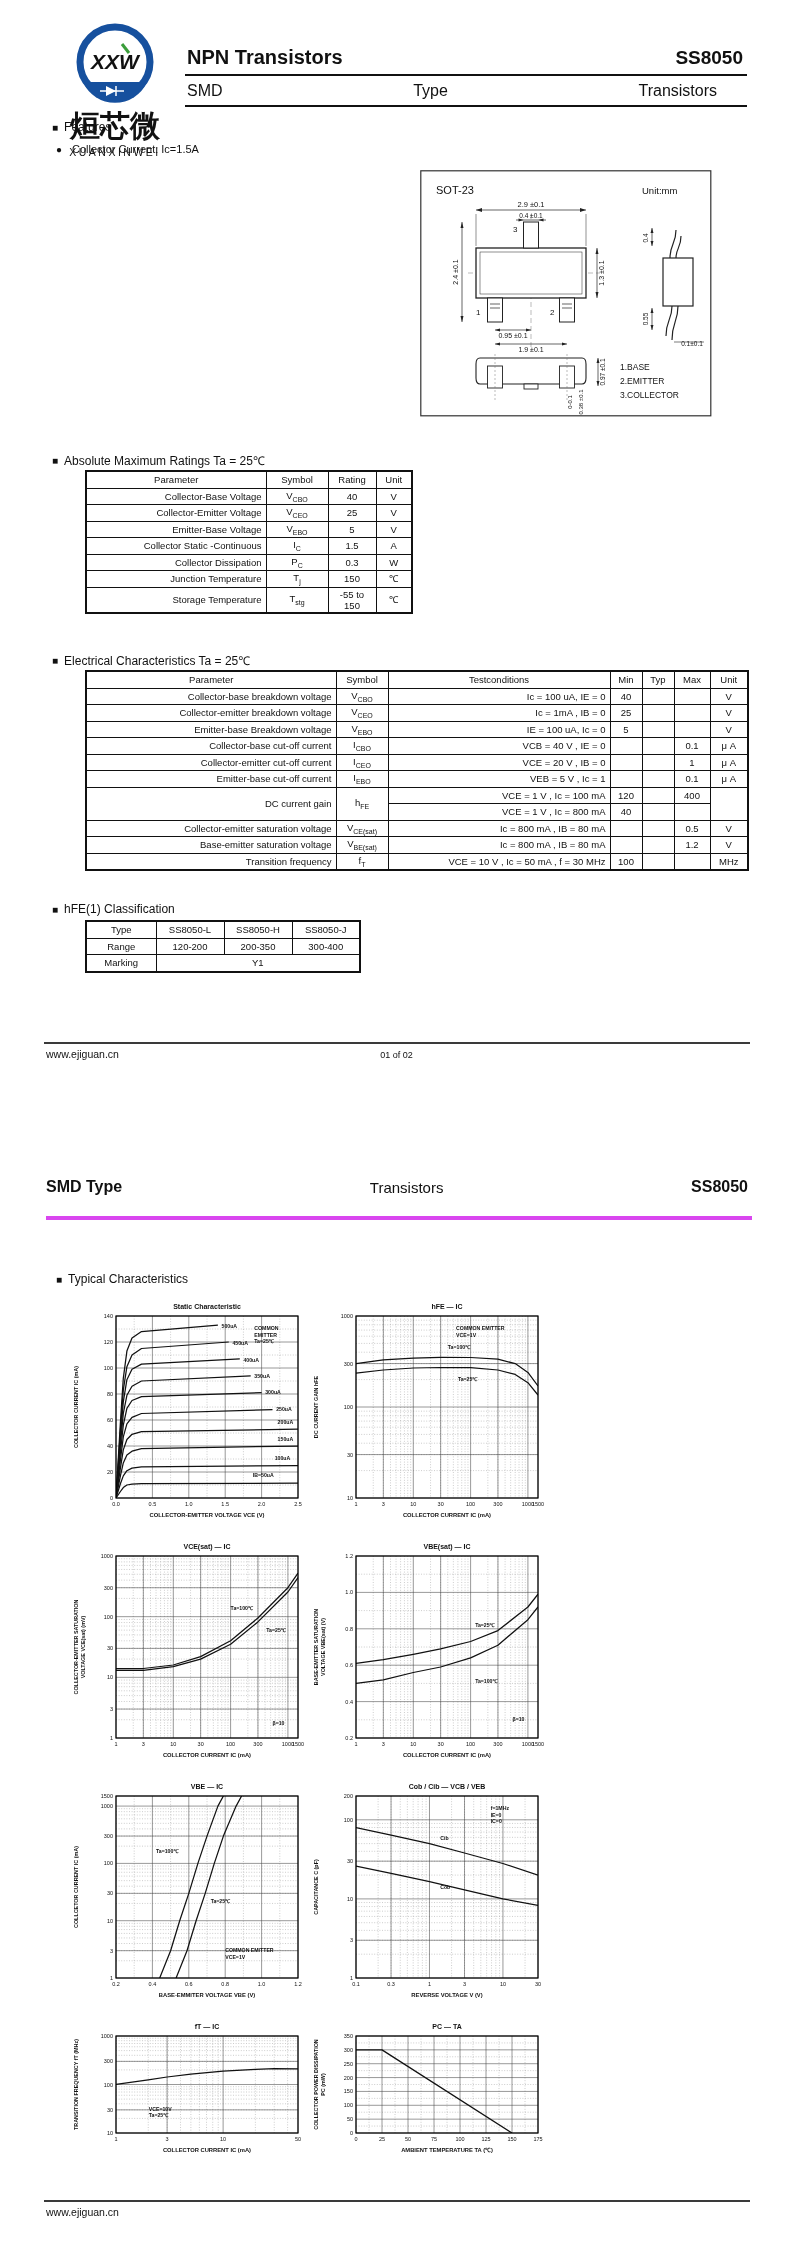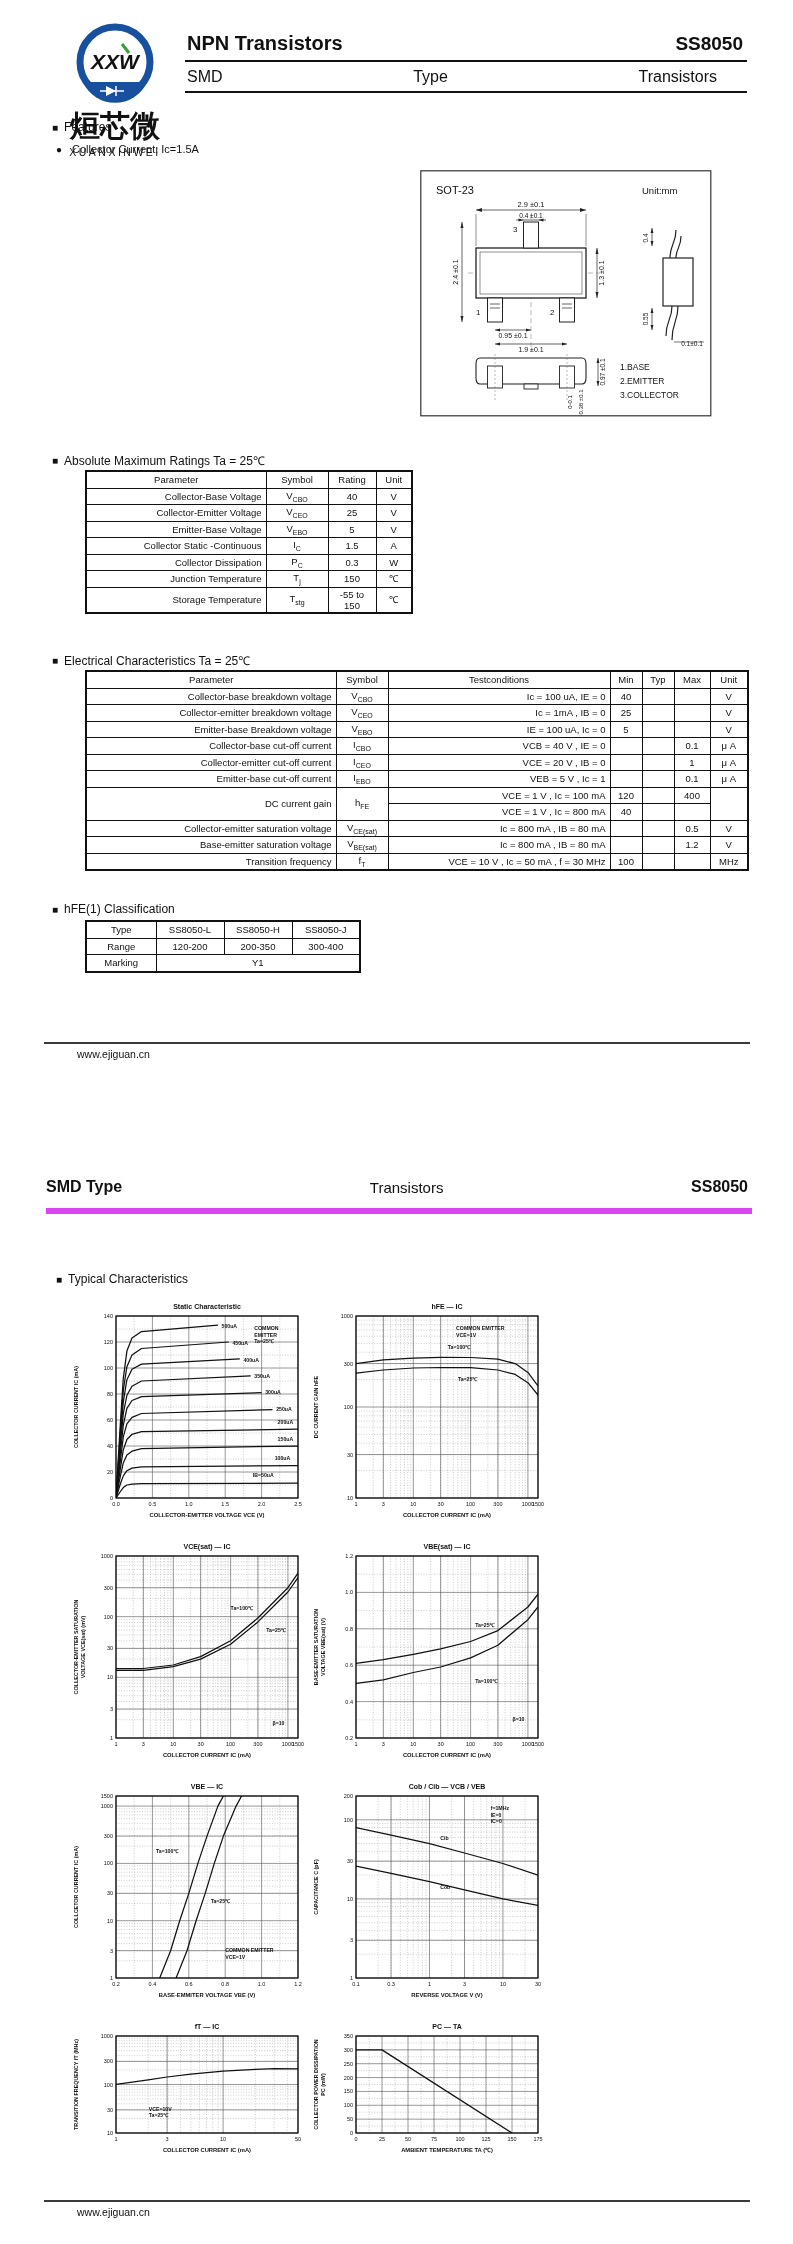--- a/index.html
+++ b/index.html
@@ -1,39 +1,39 @@
 <!DOCTYPE html>
 <html><head>
 <meta charset="utf-8">
 <style>
   html,body{margin:0;padding:0;background:#fff;}
   body{width:793px;font-family:"Liberation Sans",sans-serif;color:#111;}
   .sheet{position:relative;width:793px;height:2244px;background:#fff;overflow:hidden;}
   .abs{position:absolute;}
   
-  .titleblock{position:absolute;left:185px;top:32px;width:562px;}
+  .titleblock{position:absolute;left:185px;top:46px;width:562px;}
   .trow1{display:flex;justify-content:space-between;align-items:flex-end;padding:0 4px 5px 2px;border-bottom:2px solid #111;}
   .trow1 .t-main{font-size:20px;font-weight:bold;}
   .trow1 .t-part{font-size:19px;font-weight:bold;}
   .trow2{display:flex;justify-content:space-between;padding:6px 30px 5px 2px;border-bottom:2px solid #111;font-size:16px;}
   .sect-head{font-size:12px;font-weight:400;display:flex;align-items:center;gap:6px;}
   .sect-head .sq{font-size:10px;}
   .feat-item{font-size:11px;display:flex;align-items:center;gap:10px;}
   .feat-item .dot{font-size:10px;}
   
   table{border-collapse:collapse;font-size:9.5px;color:#111;border:2px solid #111;margin-left:23px;}
   td,th{border:1px solid #111;padding:1px 4px;height:13.5px;font-weight:400;text-align:center;}
   td.l{text-align:right;}
   sub{font-size:7px;}
   
   .rule{border-top:2px solid #3a3a3a;height:0;}
-  .foot-site{font-size:10.5px;margin-left:31px;}
+  .foot-site{font-size:10.5px;}
   .foot-page{font-size:9px;text-align:center;width:100%;}
   
-  .p2row{display:flex;justify-content:space-between;align-items:flex-end;padding:0 4px 12px 0;border-bottom:6px solid #d946ef;}
+  .p2row{display:flex;justify-content:space-between;align-items:flex-end;padding:0 4px 20px 0;border-bottom:4px solid #d946ef;}
   .p2row .a{font-size:16px;font-weight:bold;}
   .p2row .b{font-size:15px;}
   .p2row .c{font-size:16px;font-weight:bold;}
   
   #charts{position:absolute;left:70px;top:1298px;display:grid;grid-template-columns:240px 240px;grid-auto-rows:auto;}
   #charts svg{display:block;}
   svg text{fill:#111;}
 </style>
 </head>
 <body>
@@ -371,20 +371,21 @@
         </tr>
         <tr>
           <td>Marking</td>
           <td colspan="3">Y1</td>
         </tr>
       </tbody>
     </table>
 
   <div class="abs rule" style="left:44px;top:1042px;width:706px;"></div>
   <div class="abs foot-site" style="left:46px;top:1048px;">www.ejiguan.cn</div>
+  <div class="abs foot-page" style="left:0;top:1050px;">01 of 02</div>
 
   <div class="abs p2row" style="left:46px;top:1178px;width:702px;">
     <span class="a">SMD Type</span>
     <span class="b">Transistors</span>
     <span class="c">SS8050</span>
   </div>
 
   <div class="abs sect-head" style="left:56px;top:1272px;">
     <span class="sq">■</span>
     <span>Typical Characteristics</span>

